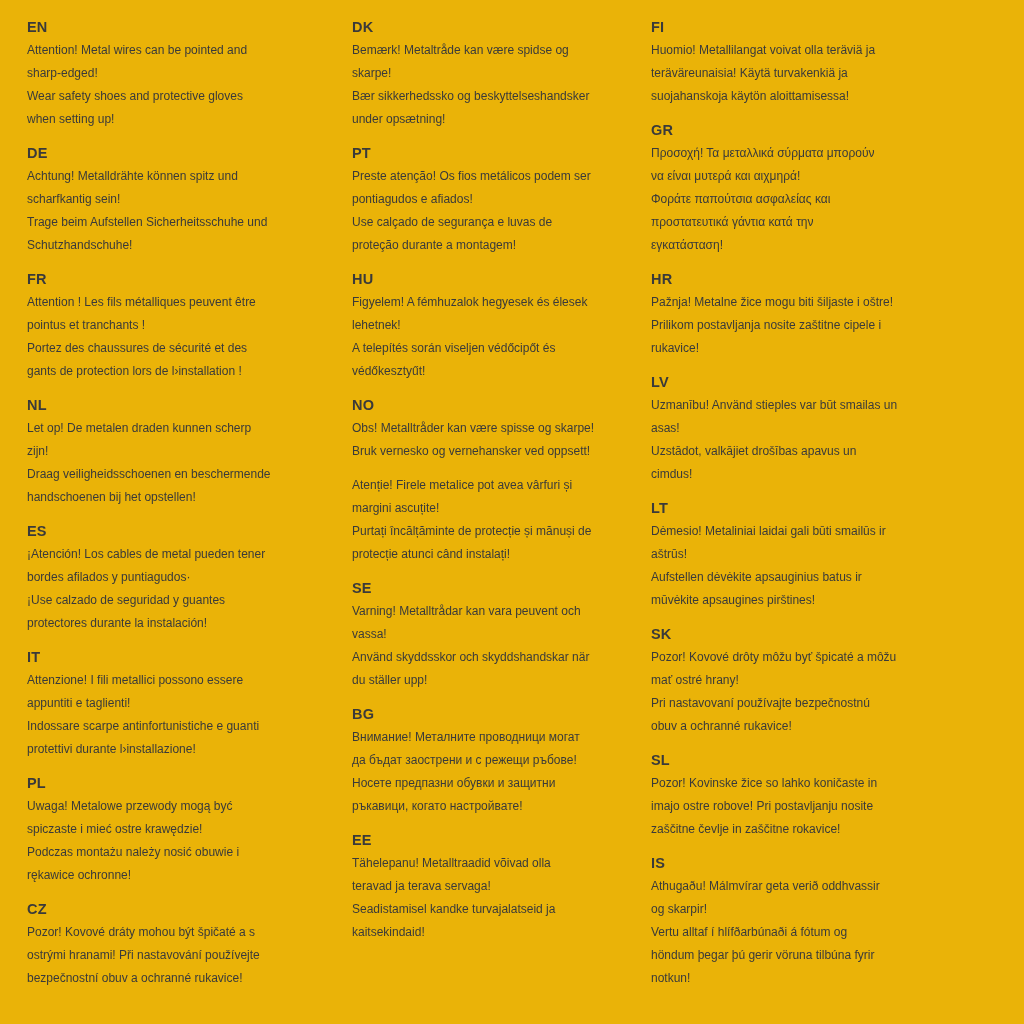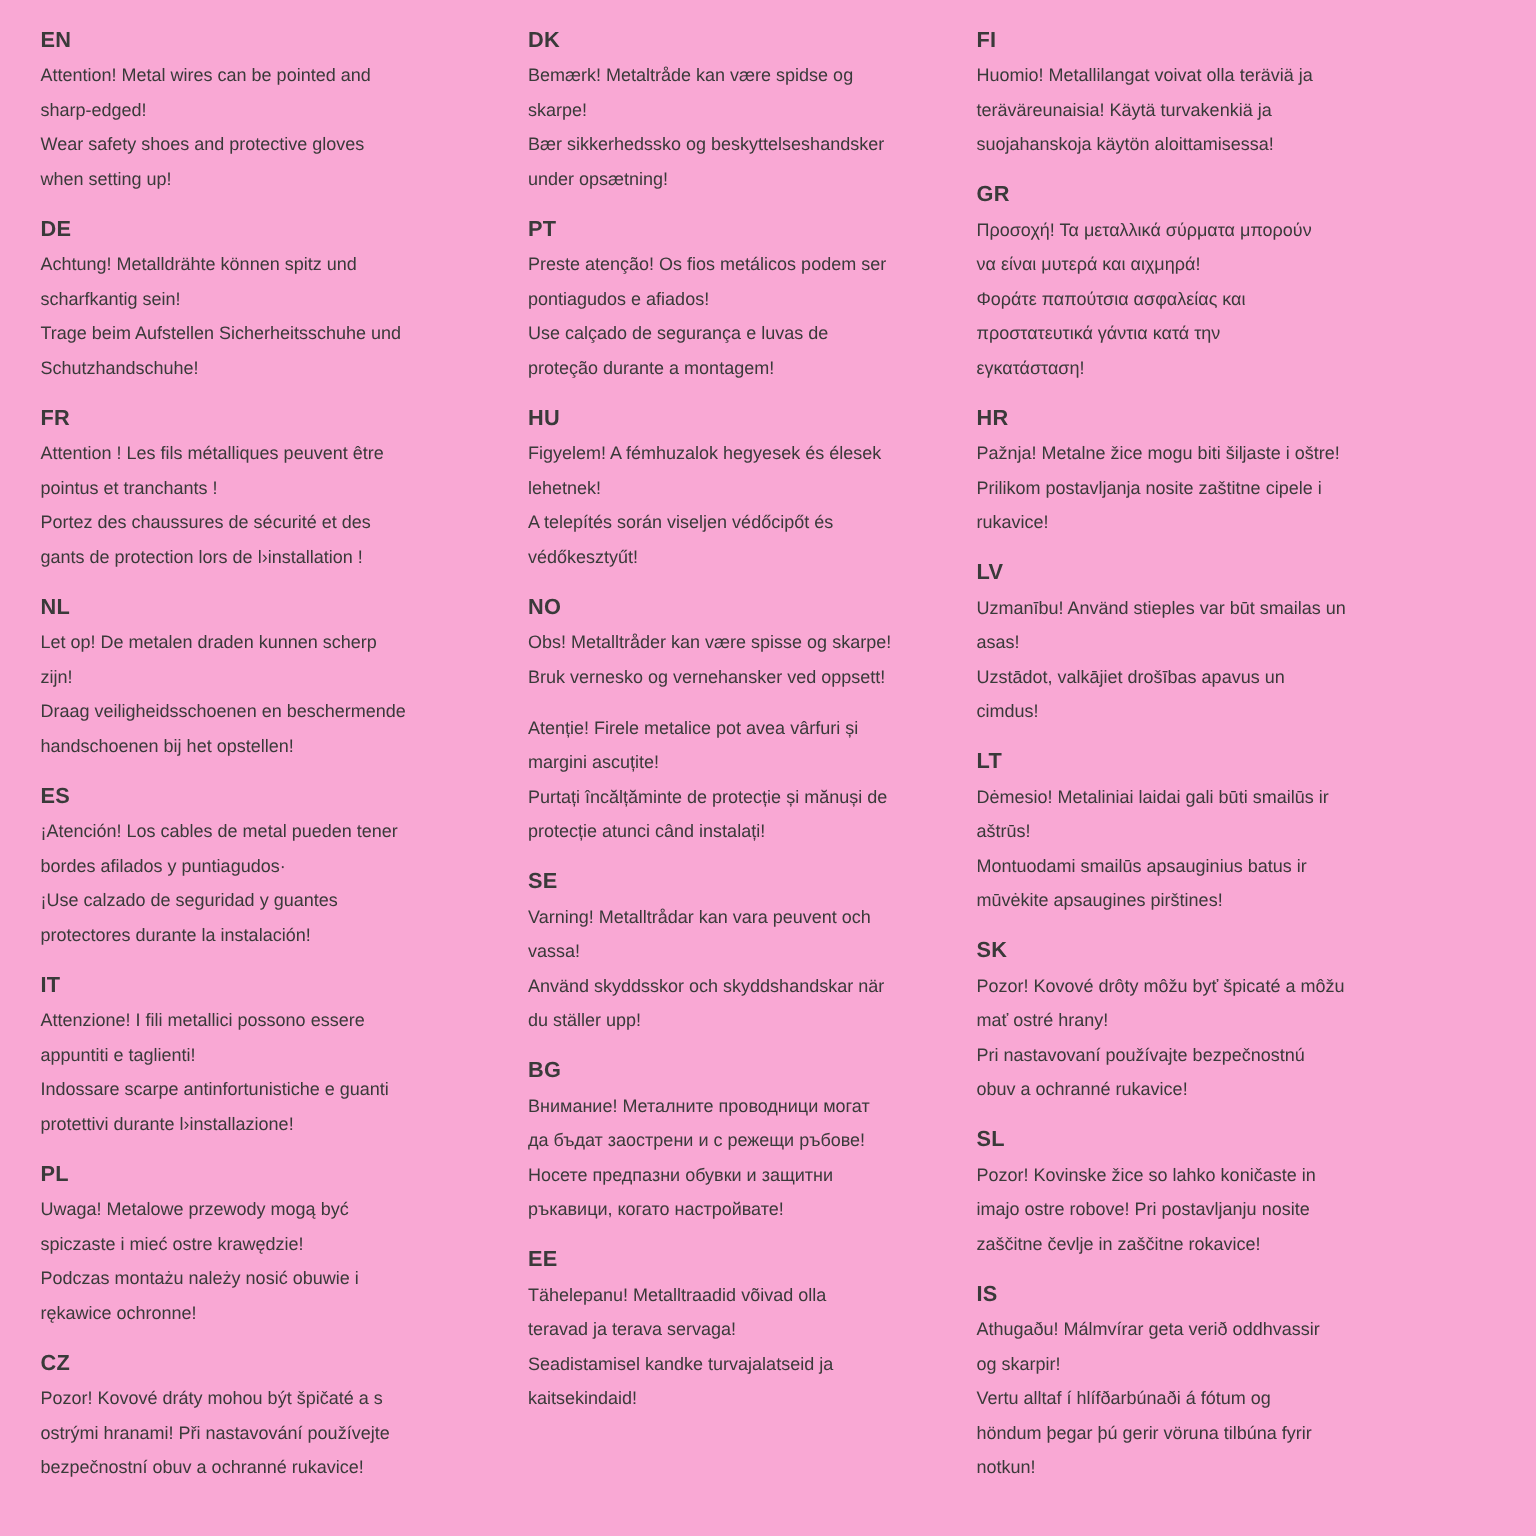--- a/index.html
+++ b/index.html
@@ -4,21 +4,21 @@
 <style>
   html, body {
     margin: 0;
     padding: 0;
     background: #ffffff;
   }
   .doc {
     position: relative;
     width: 1024px;
     height: 1024px;
-    background: #f9a8d4;
+    background: #eab308;
     color: #3a3a3a;
     font-family: "Liberation Sans", sans-serif;
     overflow: hidden;
   }
   .col {
     position: absolute;
     top: 16px;
     width: 334px;
   }
   .col-1 { left: 27px; }
@@ -183,21 +183,21 @@
       <div class="lang-code">LV</div>
       <div class="warning-text">Uzmanību! Använd stieples var būt smailas un
 asas!
 Uzstādot, valkājiet drošības apavus un
 cimdus!</div>
     </div>
     <div class="section">
       <div class="lang-code">LT</div>
       <div class="warning-text">Dėmesio! Metaliniai laidai gali būti smailūs ir
 aštrūs!
-Montuodami smailūs apsauginius batus ir
+Aufstellen dėvėkite apsauginius batus ir
 mūvėkite apsaugines pirštines!</div>
     </div>
     <div class="section">
       <div class="lang-code">SK</div>
       <div class="warning-text">Pozor! Kovové drôty môžu byť špicaté a môžu
 mať ostré hrany!
 Pri nastavovaní používajte bezpečnostnú
 obuv a ochranné rukavice!</div>
     </div>
     <div class="section">

